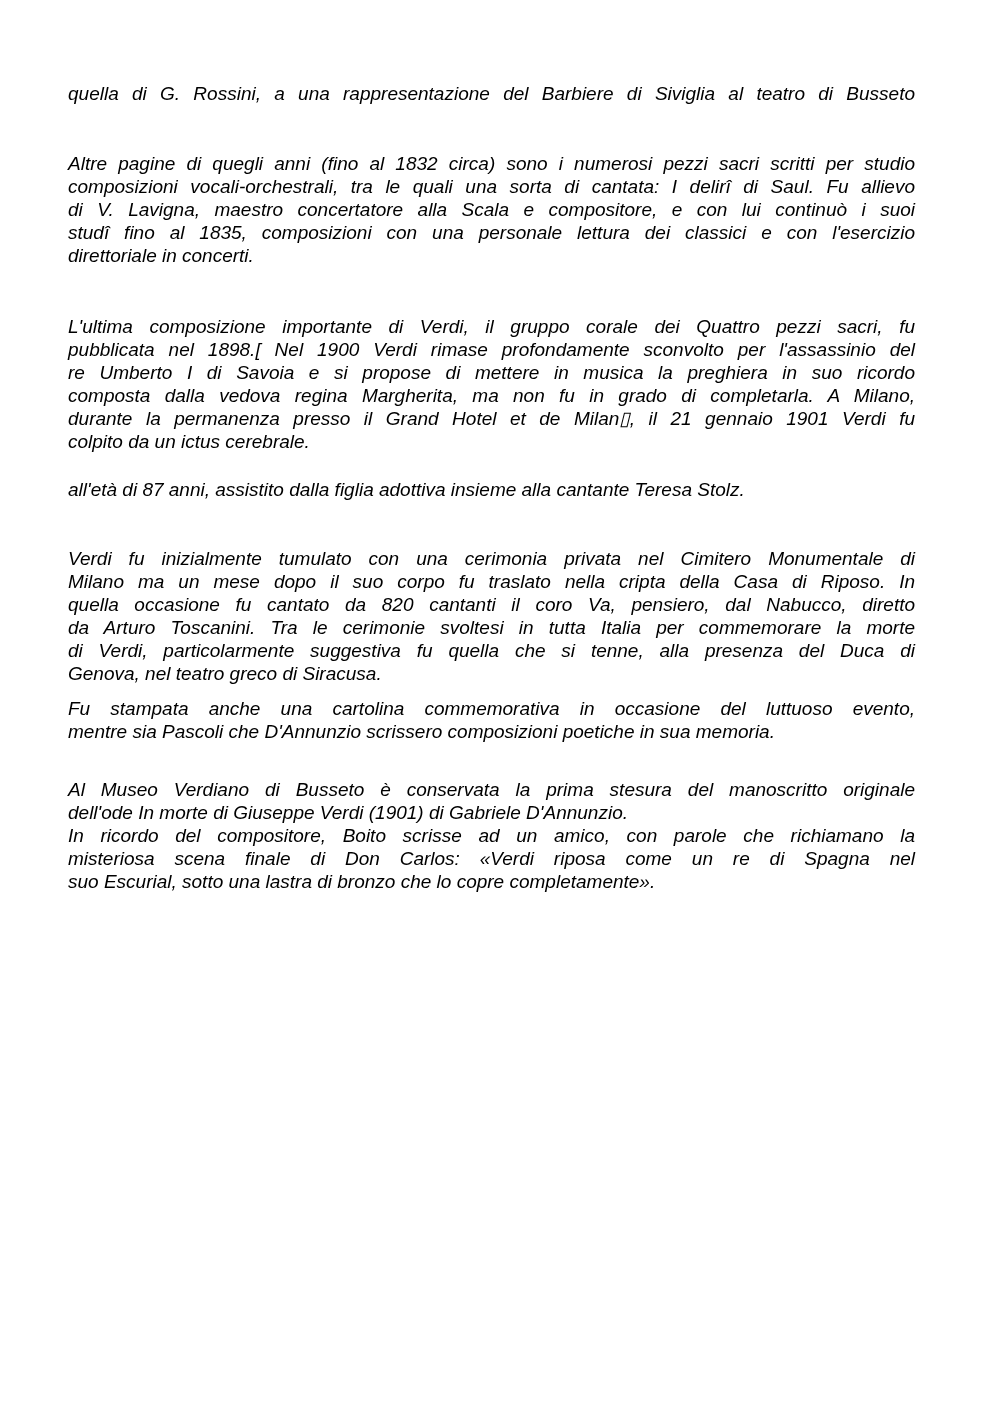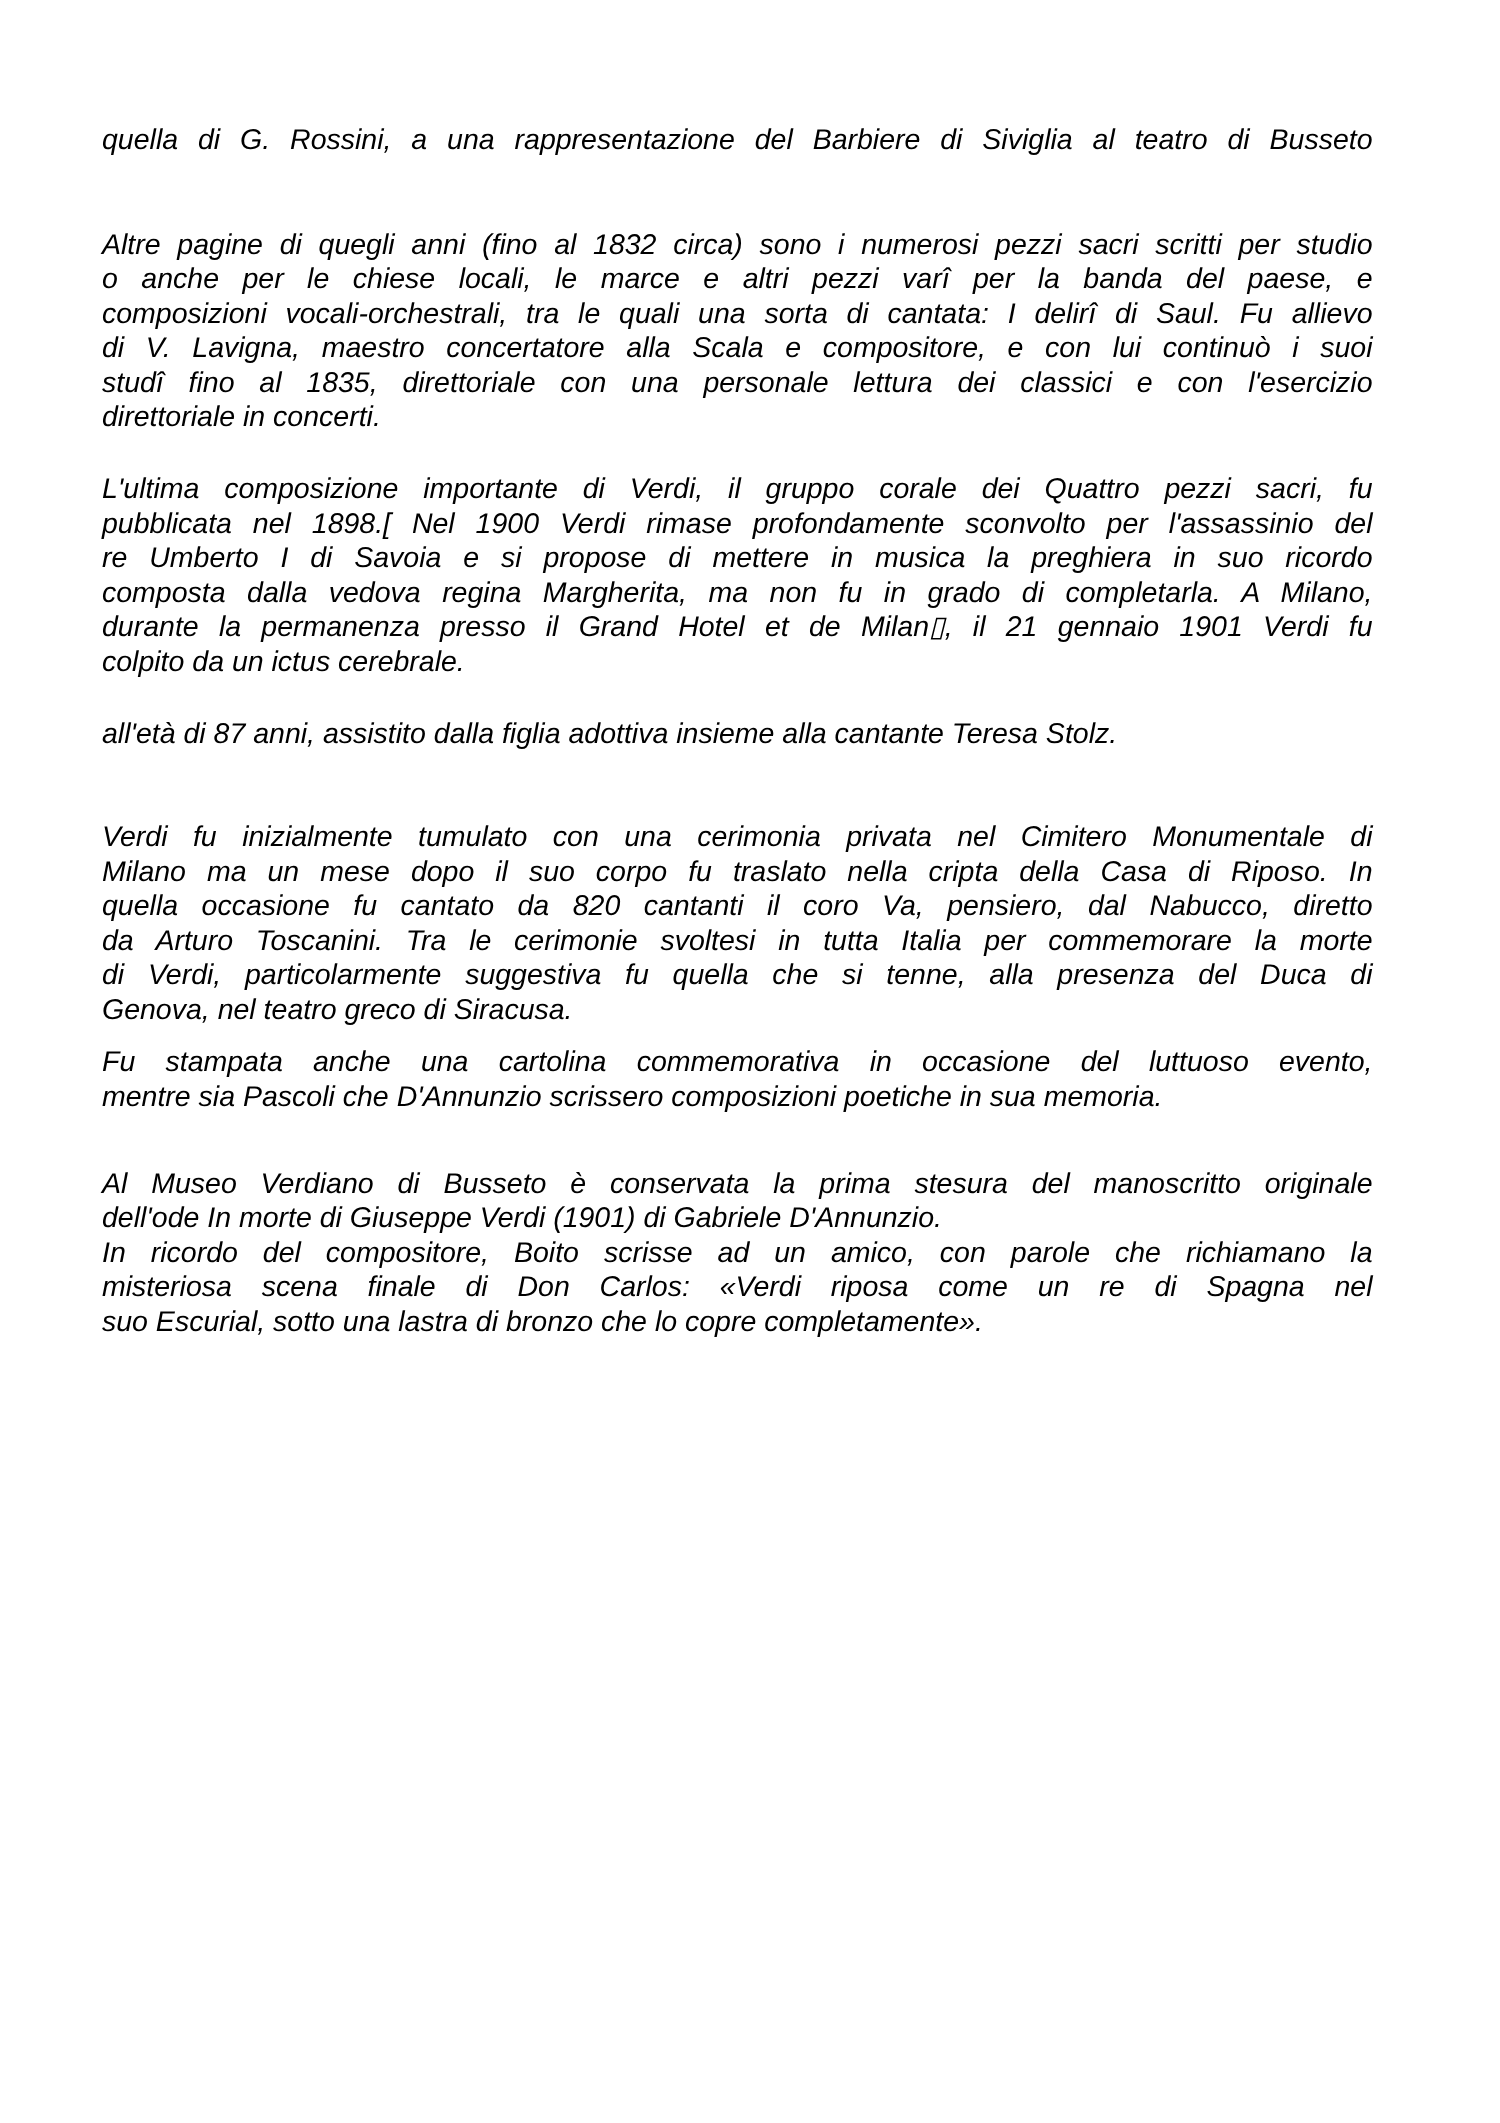--- a/index.html
+++ b/index.html
@@ -48,24 +48,23 @@
 <body>
 
 <div class="page">
 
   <div class="text-block" style="top:82px;">
     <span class="line">quella di G. Rossini, a una rappresentazione del Barbiere di Siviglia al teatro di Busseto</span>
   </div>
 
   <div class="text-block" style="top:152px;">
     <span class="line">Altre pagine di quegli anni (fino al 1832 circa) sono i numerosi pezzi sacri scritti per studio</span>
-    <span class="line">o anche per le chiese locali, le marce e altri pezzi varî per la banda del paese, e</span>
     <span class="line">composizioni vocali-orchestrali, tra le quali una sorta di cantata: I delirî di Saul.  Fu allievo</span>
     <span class="line">di V. Lavigna, maestro concertatore alla Scala e compositore, e con lui continuò i suoi</span>
-    <span class="line">studî fino al 1835, direttoriale con una personale lettura dei classici e con l'esercizio</span>
+    <span class="line">studî fino al 1835, composizioni con una personale lettura dei classici e con l'esercizio</span>
     <span class="line last">direttoriale in concerti.</span>
   </div>
 
   <div class="text-block" style="top:315px;">
     <span class="line">L'ultima composizione importante di Verdi, il gruppo corale dei Quattro pezzi sacri, fu</span>
     <span class="line">pubblicata nel 1898.[ Nel 1900 Verdi rimase profondamente sconvolto per l'assassinio del</span>
     <span class="line">re Umberto I di Savoia e si propose di mettere in musica la preghiera in suo ricordo</span>
     <span class="line">composta dalla vedova regina Margherita, ma non fu in grado di completarla. A Milano,</span>
     <span class="line">durante la permanenza presso il Grand Hotel et de Milan▯, il 21 gennaio 1901 Verdi fu</span>
     <span class="line last">colpito da un ictus cerebrale.</span>

